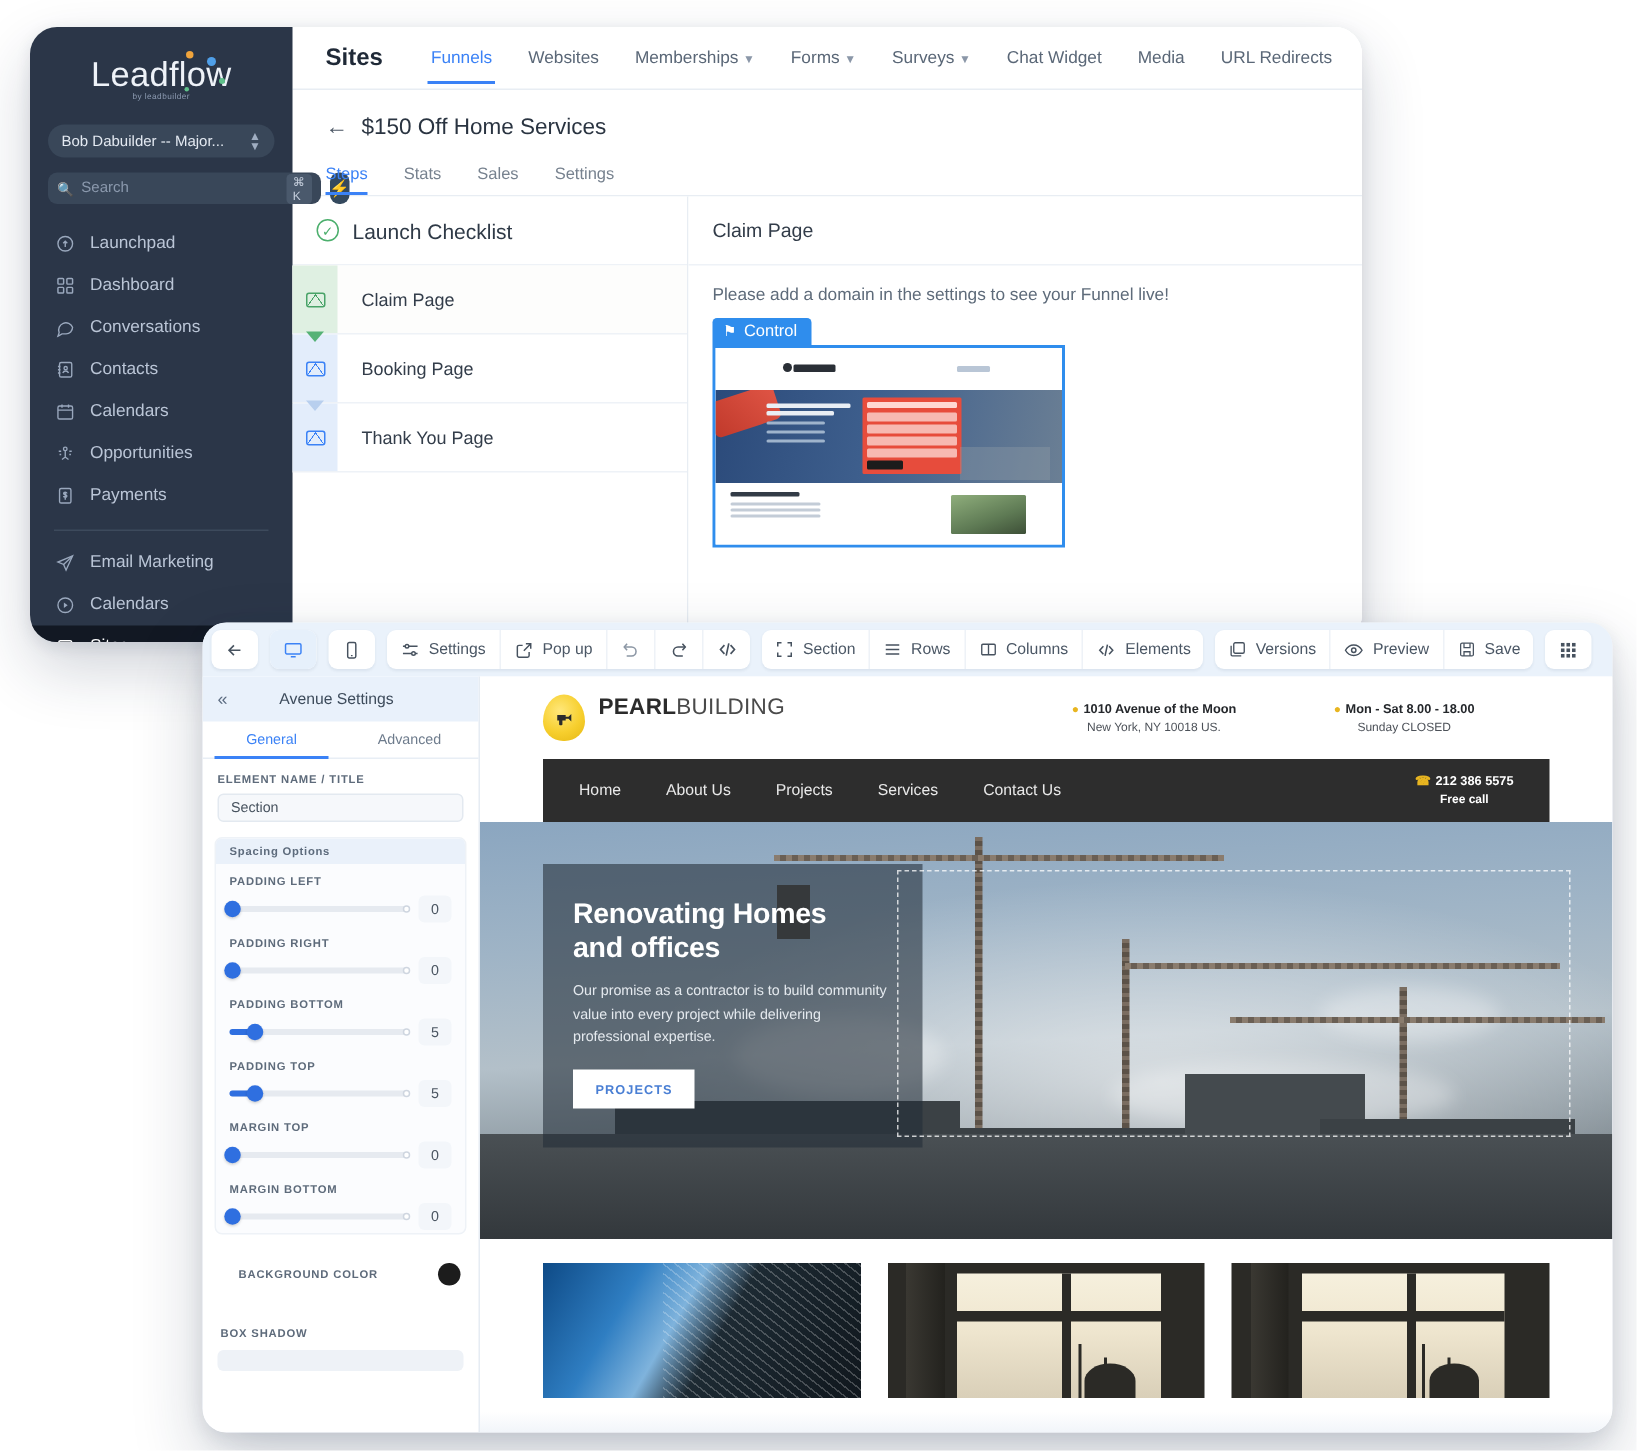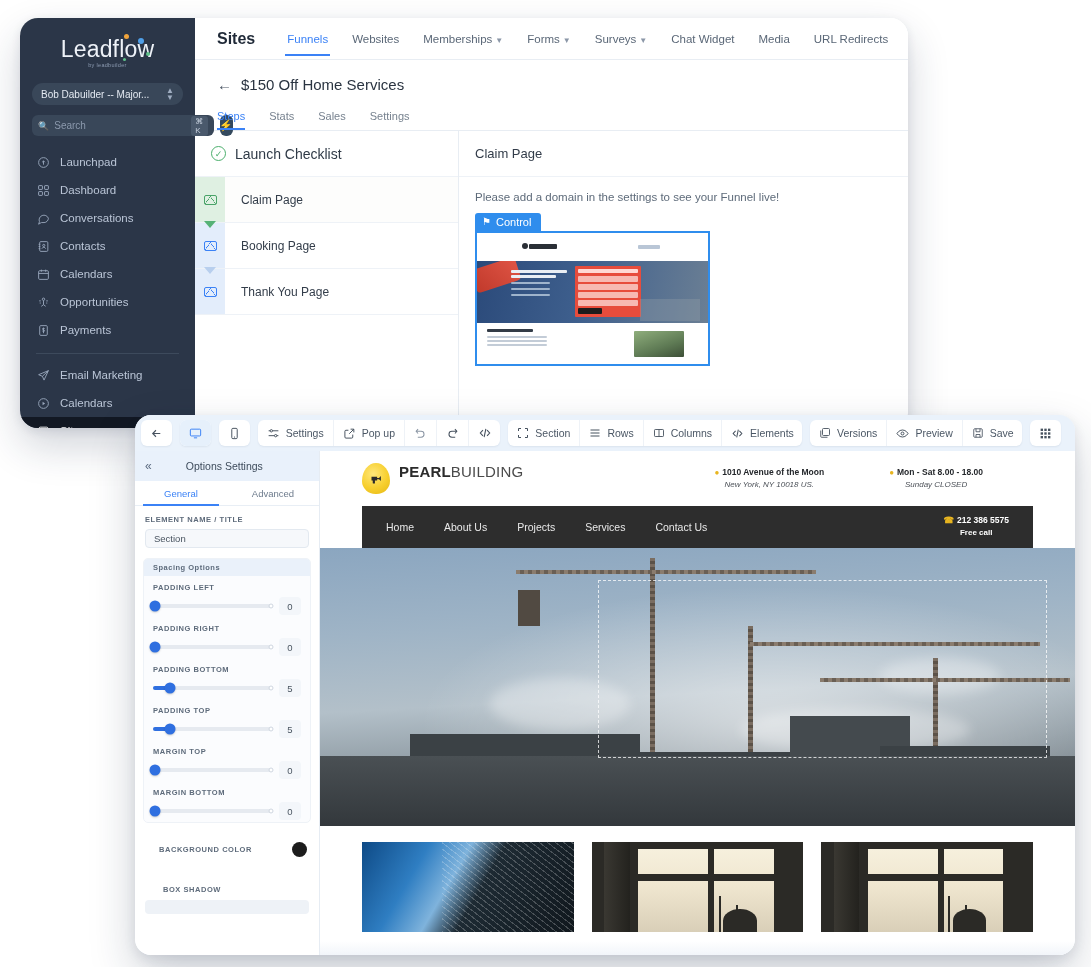--- a/index.html
+++ b/index.html
@@ -280,21 +280,21 @@
     border-radius:50% 50% 48% 48% / 58% 58% 42% 42%;
     display:flex;align-items:center;justify-content:center;
   }
   .brand-mark svg{ display:block;}
   .brand-txt{ font-size:15px; letter-spacing:.2px; color:#2b2b2b;}
   .brand-txt b{ font-weight:700;}
   .brand-txt span{ font-weight:400; color:#4a4a4a;}
   .head-info{ margin-left:auto; display:flex; gap:65px; padding-right:50px;}
   .hi{ text-align:center; line-height:1.45;}
   .hi .l1{ font-size:8.5px; font-weight:700; color:#24272b;}
-  .hi .l2{ font-size:8px; color:#4c5158;font-style:italic;}
+  .hi .l2{ font-size:8px; color:#4c5158;}
   .pin{ color:#e8b520; font-size:8px; margin-right:3px;}
 
   .site-nav{
     height:42px; background:#2d2d2d; margin:0 42px; display:flex; align-items:center;
     padding:0 24px;
   }
   .site-nav a{ color:#e9e9e9; font-size:10.5px; margin-right:30px; text-decoration:none;}
   .nav-phone{ margin-left:auto; text-align:center; line-height:1.4;}
   .nav-phone .p1{ font-size:8.5px; font-weight:700; color:#fff;}
   .nav-phone .p1 i{ color:#e8b520; font-style:normal; margin-right:3px;}
@@ -778,21 +778,21 @@
       </div>
     </div>
   </div>
 
   <div class="b-body">
 
     <div class="settings-panel">
 
       <div class="sp-head">
         <span class="sp-collapse">«</span>
-        <span class="sp-title">Options Settings</span>
+        <span class="sp-title">Avenue Settings</span>
       </div>
 
       <div class="sp-tabs">
         <div class="sp-tab active"><span>General</span></div>
         <div class="sp-tab"><span>Advanced</span></div>
       </div>
 
       <div class="sp-scroll">
 
         <div class="sp-sect">
@@ -877,21 +877,21 @@
             </div>
           </div>
         </div>
 
         <div class="sp-row">
           <span class="sp-lbl" style="margin:12px">BACKGROUND COLOR</span>
           <span class="swatch"></span>
         </div>
 
         <div class="sp-row2">
-          <span class="sp-lbl" style="margin:16px">BOX SHADOW</span>
+          <span class="sp-lbl" style="margin:0">BOX SHADOW</span>
         </div>
         <div class="ghost-input"></div>
       </div>
     </div>
 
     <div class="canvas">
 
       <div class="site-head">
         <div class="brand">
           <span class="brand-mark">
@@ -941,20 +941,28 @@
         <div class="crane crane-mast" style="left:613px; top:110px; height:152px;"></div>
         <div class="crane crane-jib" style="left:500px; top:130px; width:250px;"></div>
         <div class="crane crane-mast" style="left:198px; top:42px; height:36px; width:22px; background:#514a42;"></div>
 
         <div class="bld" style="left:90px; width:230px; height:92px;"></div>
         <div class="bld" style="left:300px; width:210px; height:74px;"></div>
         <div class="bld" style="left:470px; width:120px; height:110px; background:#444a4e;"></div>
         <div class="bld" style="left:560px; width:170px; height:80px;"></div>
         <div class="ground"></div>
 
+        <div class="hero-card">
+          <div class="hero-h">
+            <span>Renovating Homes</span><br>
+            <span>and offices</span>
+          </div>
+          <div class="hero-p">Our promise as a contractor is to build community value into every project while delivering professional expertise.</div>
+          <span class="hero-btn">PROJECTS</span>
+        </div>
 
         <div class="guide guide-main"></div>
       </div>
 
       <div class="strip">
         <div class="thumb t1"></div>
         <div class="thumb t2">
           <span class="col-dark"></span>
           <span class="win-in"></span>
           <span class="win-bar-h"></span>

